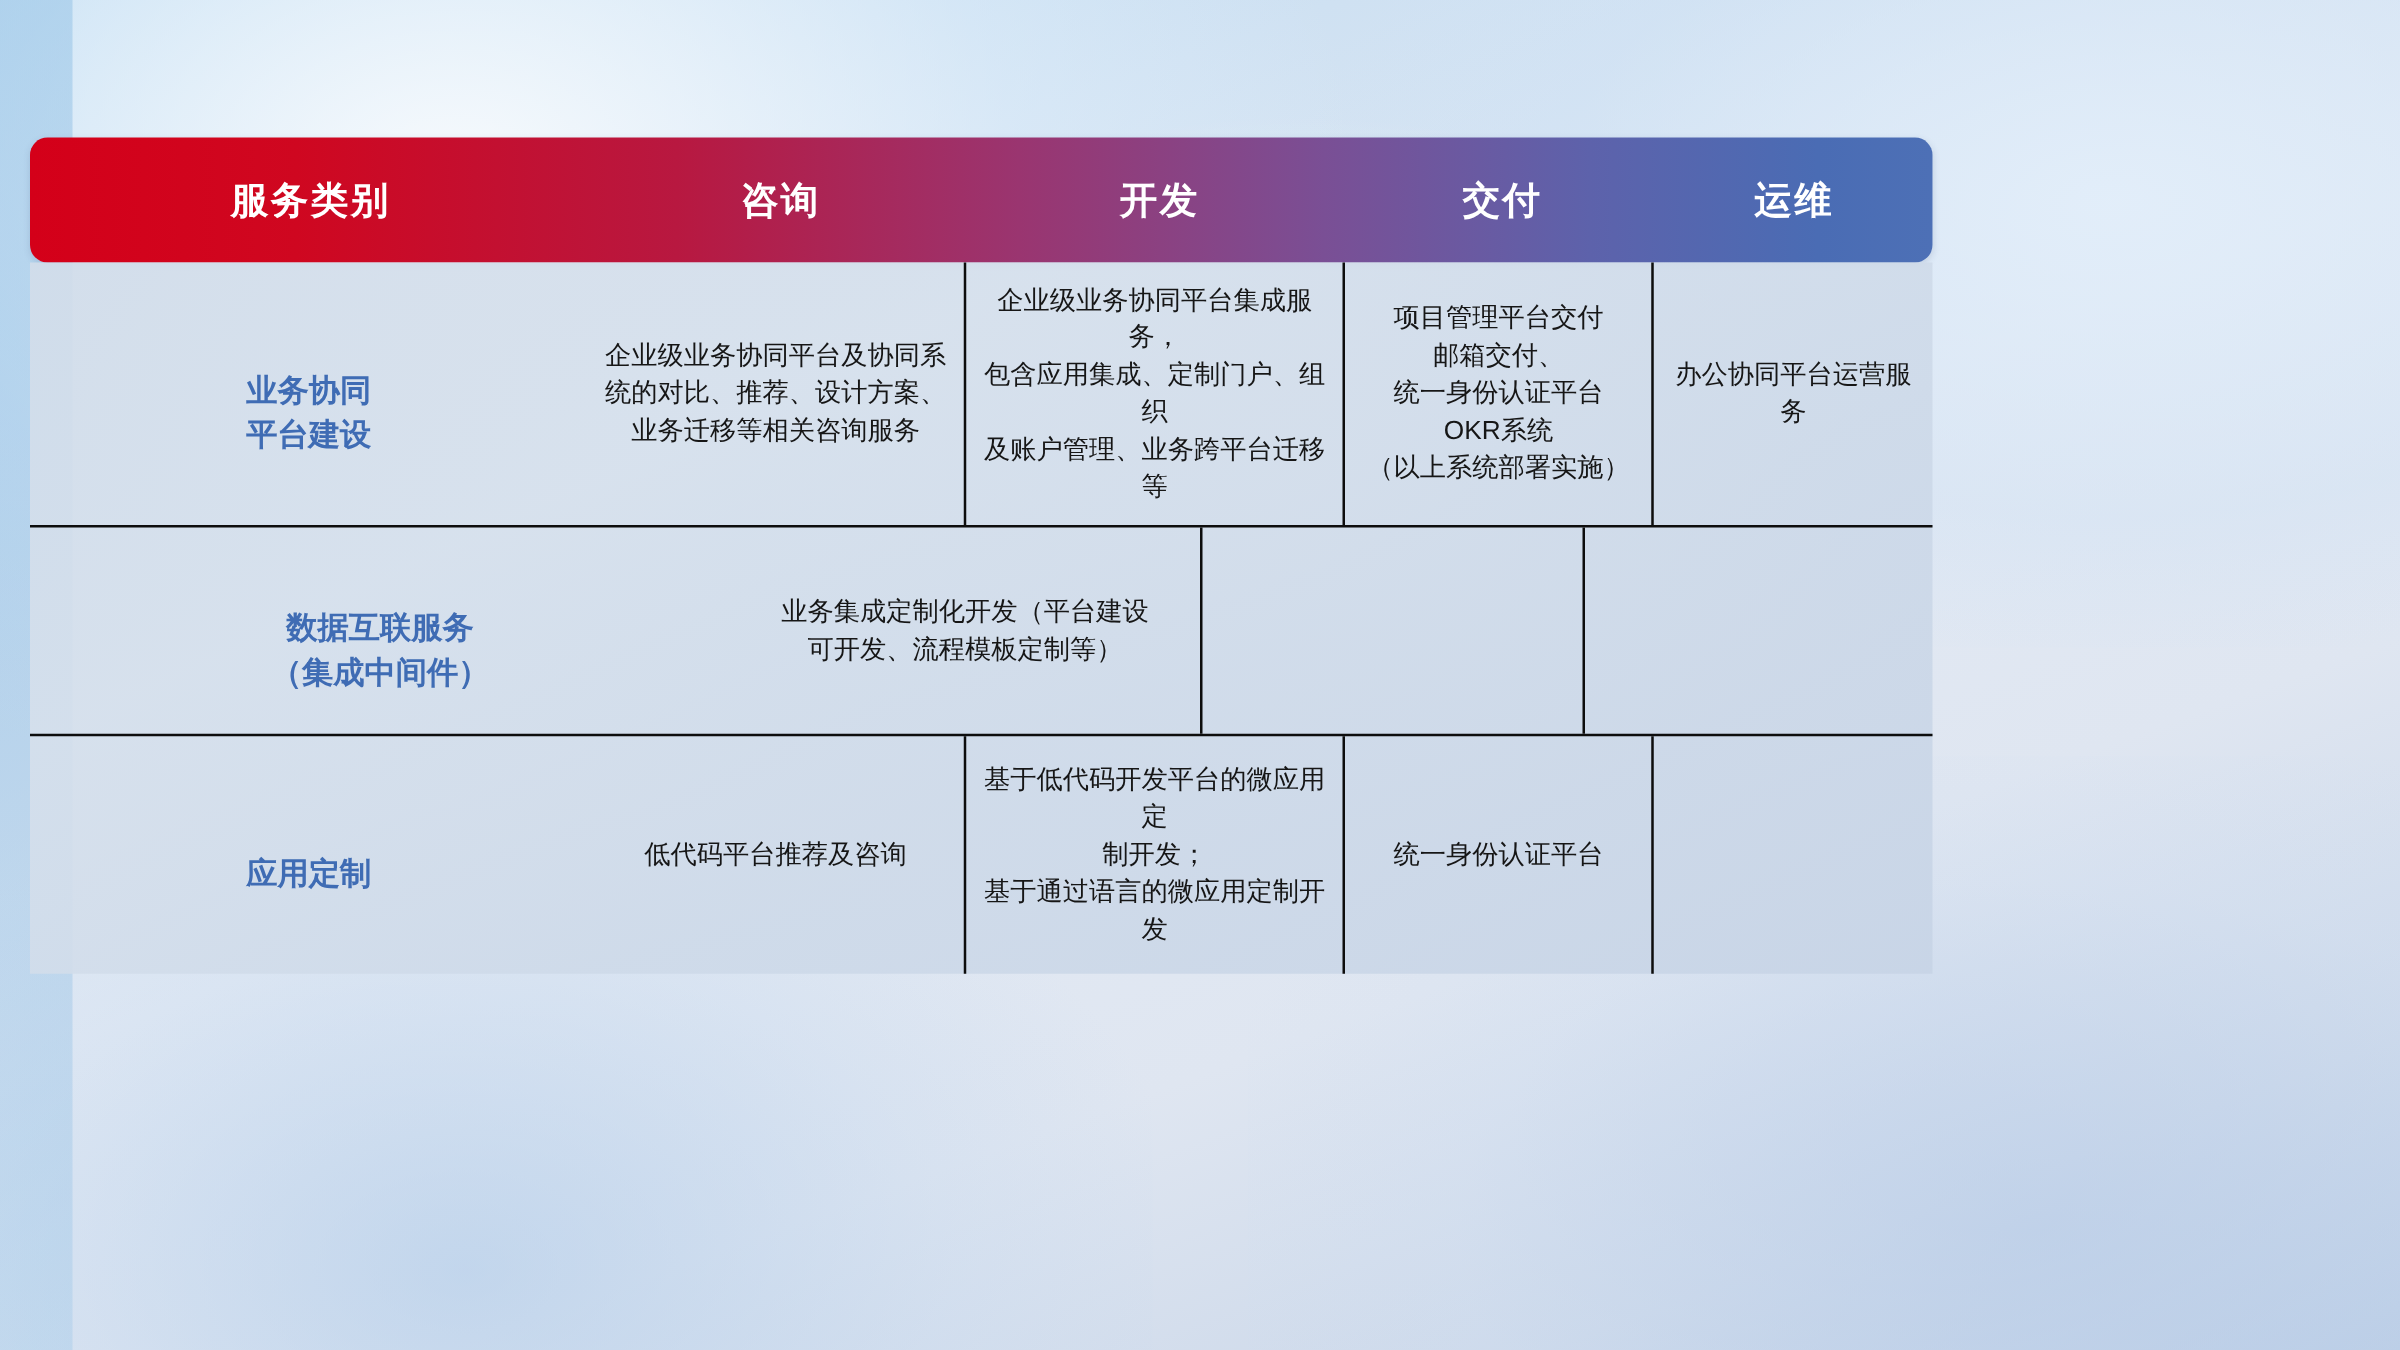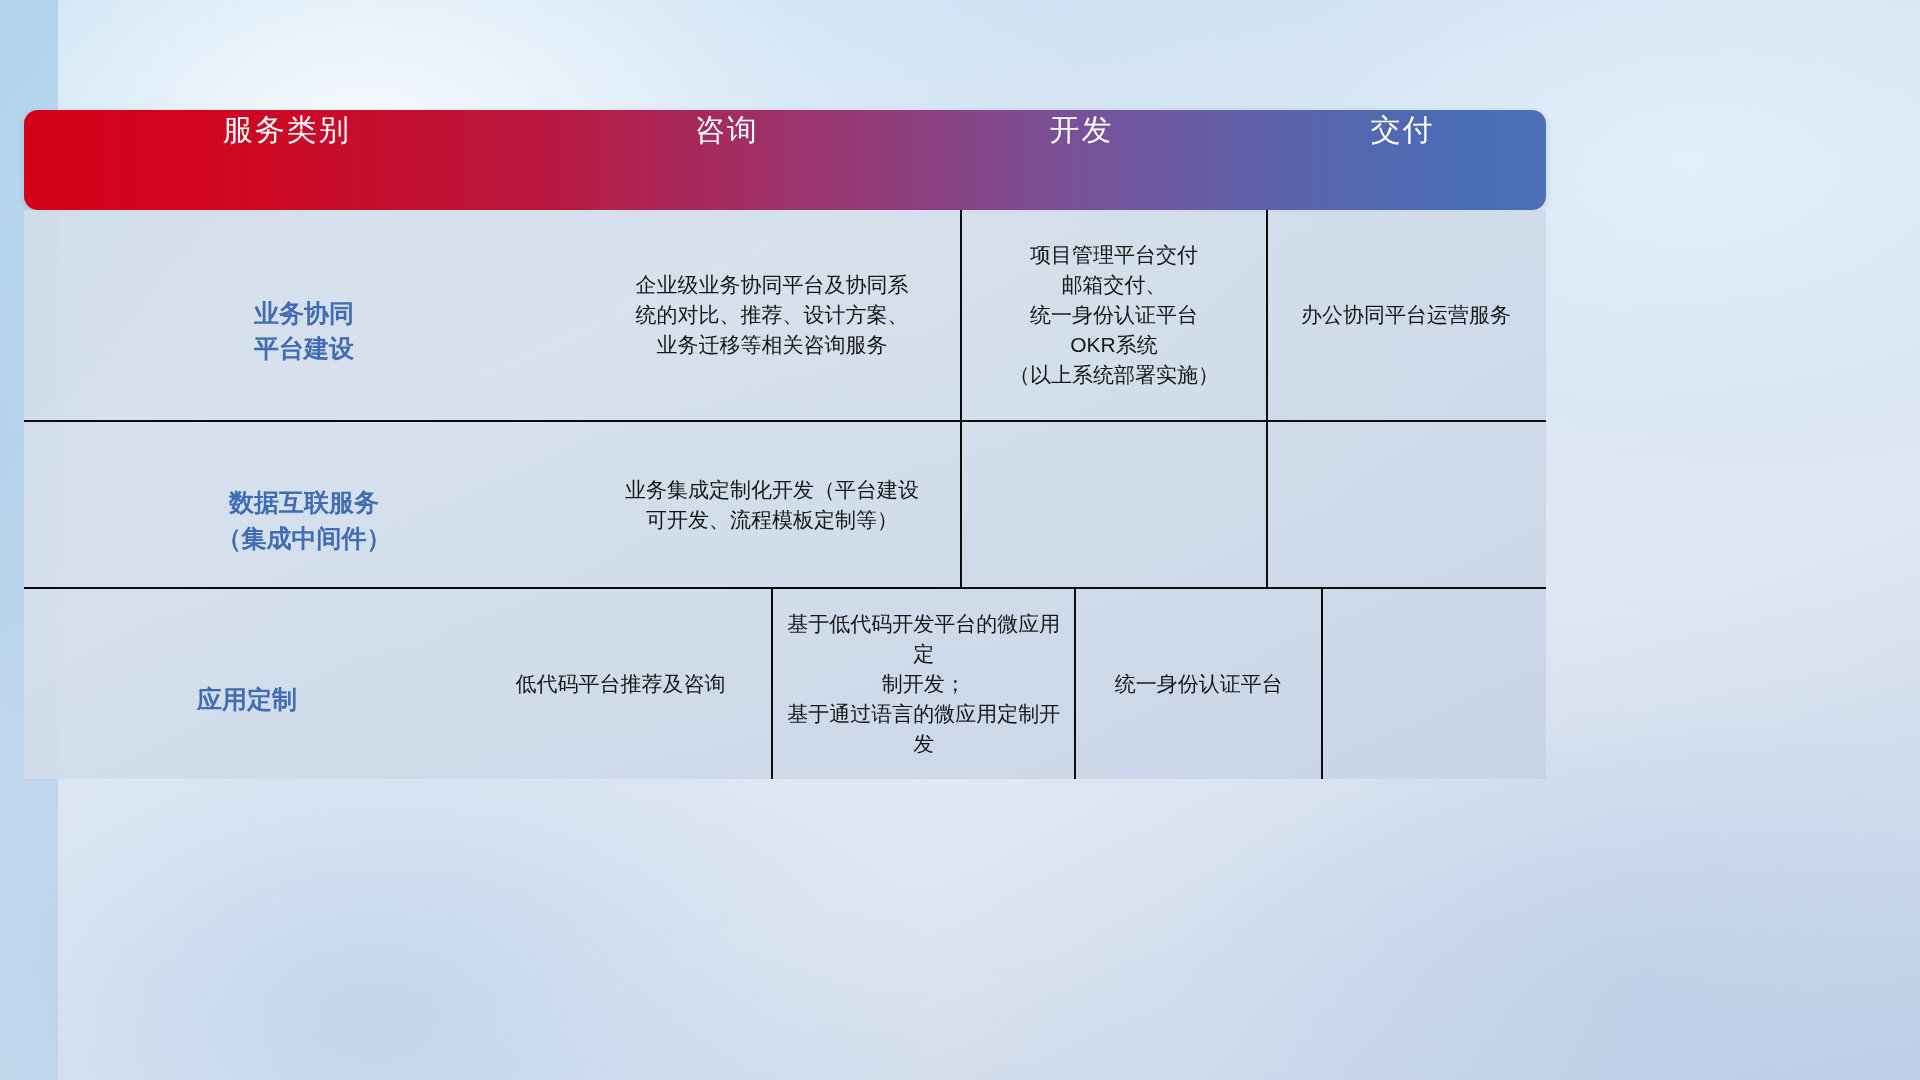--- a/index.html
+++ b/index.html
@@ -55,24 +55,24 @@
       #b81840 34%,
       #9a3570 52%,
       #7a4f95 68%,
       #5d62ab 82%,
       #4a6cb4 94%,
       #4d70b6 100%);
     box-shadow:0 2px 6px rgba(60,80,120,.18);
     overflow:hidden;
   }
   .hcell{
-    display:flex;justify-content:center;
+    display:flex;align-items:center;justify-content:center;
     color:#ffffff;
     font-size:30px;
-    font-weight:normal;
+    font-weight:bold;
     letter-spacing:2px;
     white-space:nowrap;
   }
 
   #body-rows{
     background:linear-gradient(155deg, rgba(210,221,234,.92) 0%, rgba(214,224,236,.9) 30%, rgba(206,218,233,.9) 60%, rgba(199,212,230,.9) 100%);
   }
   .brow{
     display:flex;
     border-bottom:2px solid #0d0d0d;
@@ -125,33 +125,41 @@
       </div>
     <div class="hcell" style="width:378px">
         <span>咨询</span>
       </div>
     <div class="hcell" style="width:378px">
         <span>开发</span>
       </div>
     <div class="hcell" style="width:306px">
         <span>交付</span>
       </div>
+    <div class="hcell" style="width:276px">
+        <span>运维</span>
+      </div>
   </div>
 
   <div id="body-rows">
 
     <div class="brow" style="height:210px">
       <div class="bcell col-cat" style="width:560px">
           <span class="cat-text">业务协同
 平台建设</span>
         </div>
       <div class="bcell" style="width:378px">
           <span class="body-text">企业级业务协同平台及协同系
 统的对比、推荐、设计方案、
 业务迁移等相关咨询服务</span>
+        </div>
+      <div class="bcell" style="width:378px">
+          <span class="body-text">企业级业务协同平台集成服务，
+包含应用集成、定制门户、组织
+及账户管理、业务跨平台迁移等</span>
         </div>
       <div class="bcell" style="width:306px">
           <span class="body-text">项目管理平台交付
 邮箱交付、
 统一身份认证平台
 OKR系统
 （以上系统部署实施）</span>
         </div>
       <div class="bcell" style="width:276px">
           <span class="body-text">办公协同平台运营服务</span>

